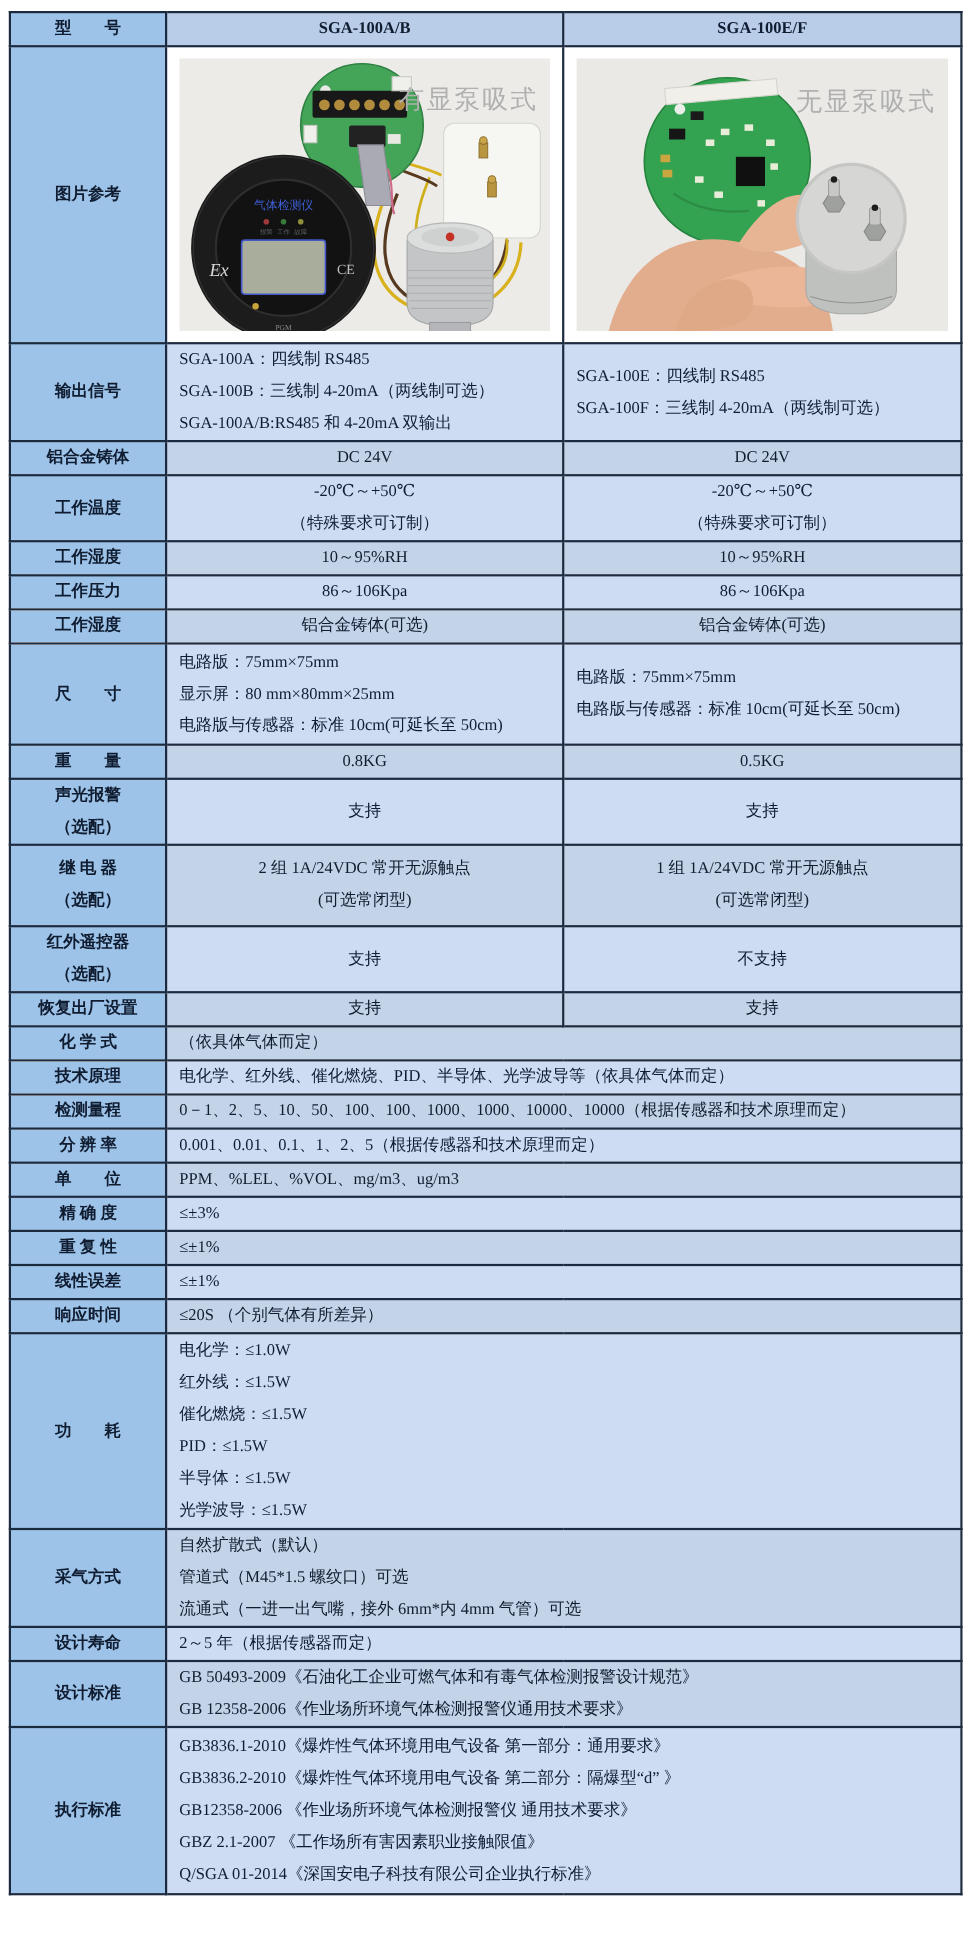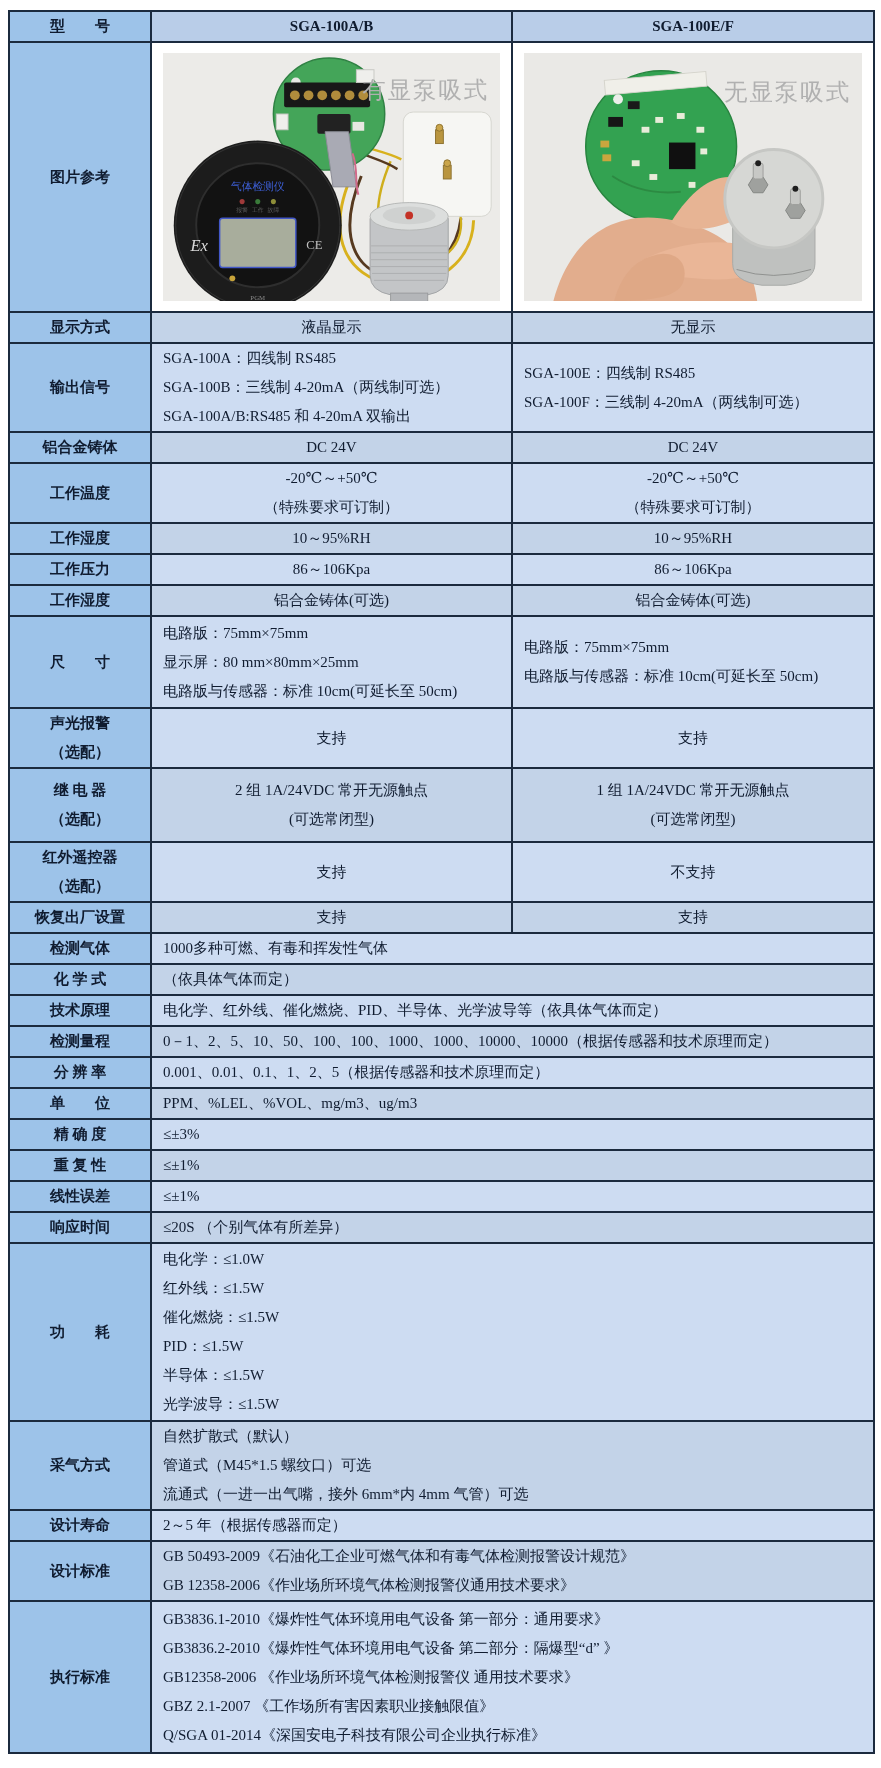--- a/index.html
+++ b/index.html
@@ -199,25 +199,20 @@
               <rect x="-5" y="-22" width="10" height="16" rx="2" fill="#c7c8c5" stroke="#9e9f9c"></rect>
               <circle cy="-22" r="3" fill="#1e1e1e"></circle>
             </g>
           </g>
           <text class="wm" x="334" y="48" text-anchor="end" fill="#b0b0b0">无显泵吸式</text>
         </svg>
       </div>
     </td>
   </tr>
 
-  <tr class="alt" style="height:28px">
-    <th class="lbl">显示方式</th>
-    <td class="val">液晶显示</td>
-    <td class="val">无显示</td>
-  </tr>
   <tr style="height:88px">
     <th class="lbl">输出信号</th>
     <td class="val L">SGA-100A：四线制 RS485
 SGA-100B：三线制 4-20mA（两线制可选）
 SGA-100A/B:RS485 和 4-20mA 双输出</td>
     <td class="val L">SGA-100E：四线制 RS485
 SGA-100F：三线制 4-20mA（两线制可选）</td>
   </tr>
   <tr class="alt" style="height:28px">
     <th class="lbl">铝合金铸体</th>
@@ -247,20 +242,25 @@
     <td class="val">铝合金铸体(可选)</td>
   </tr>
   <tr style="height:92px">
     <th class="lbl">尺　　寸</th>
     <td class="val L">电路版：75mm×75mm
 显示屏：80 mm×80mm×25mm
 电路版与传感器：标准 10cm(可延长至 50cm)</td>
     <td class="val L">电路版：75mm×75mm
 电路版与传感器：标准 10cm(可延长至 50cm)</td>
   </tr>
+  <tr class="alt" style="height:28px">
+    <th class="lbl">重　　量</th>
+    <td class="val">0.8KG</td>
+    <td class="val">0.5KG</td>
+  </tr>
   <tr style="height:58px">
     <th class="lbl">声光报警
 （选配）</th>
     <td class="val">支持</td>
     <td class="val">支持</td>
   </tr>
   <tr class="alt" style="height:74px">
     <th class="lbl">继 电 器
 （选配）</th>
     <td class="val">2 组 1A/24VDC 常开无源触点
@@ -273,24 +273,20 @@
 （选配）</th>
     <td class="val">支持</td>
     <td class="val">不支持</td>
   </tr>
   <tr class="alt" style="height:28px">
     <th class="lbl">恢复出厂设置</th>
     <td class="val">支持</td>
     <td class="val">支持</td>
   </tr>
 
-  <tr style="height:28px">
-    <th class="lbl">检测气体</th>
-    <td class="val L" colspan="2">1000多种可燃、有毒和挥发性气体</td>
-  </tr>
   <tr class="alt" style="height:28px">
     <th class="lbl">化 学 式</th>
     <td class="val L" colspan="2">（依具体气体而定）</td>
   </tr>
   <tr style="height:29px">
     <th class="lbl">技术原理</th>
     <td class="val L" colspan="2">电化学、红外线、催化燃烧、PID、半导体、光学波导等（依具体气体而定）</td>
   </tr>
   <tr class="alt" style="height:29px">
     <th class="lbl">检测量程</th>

